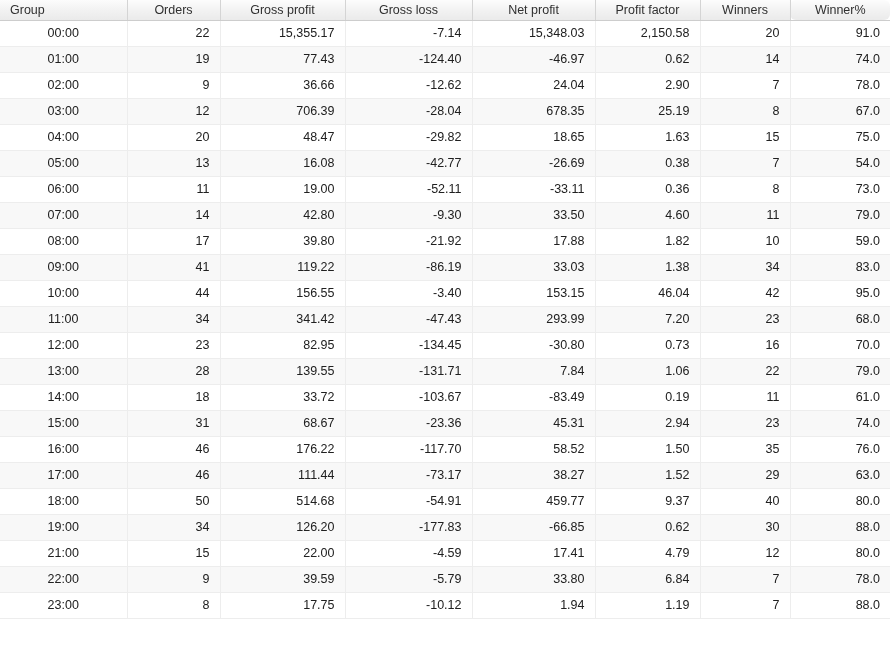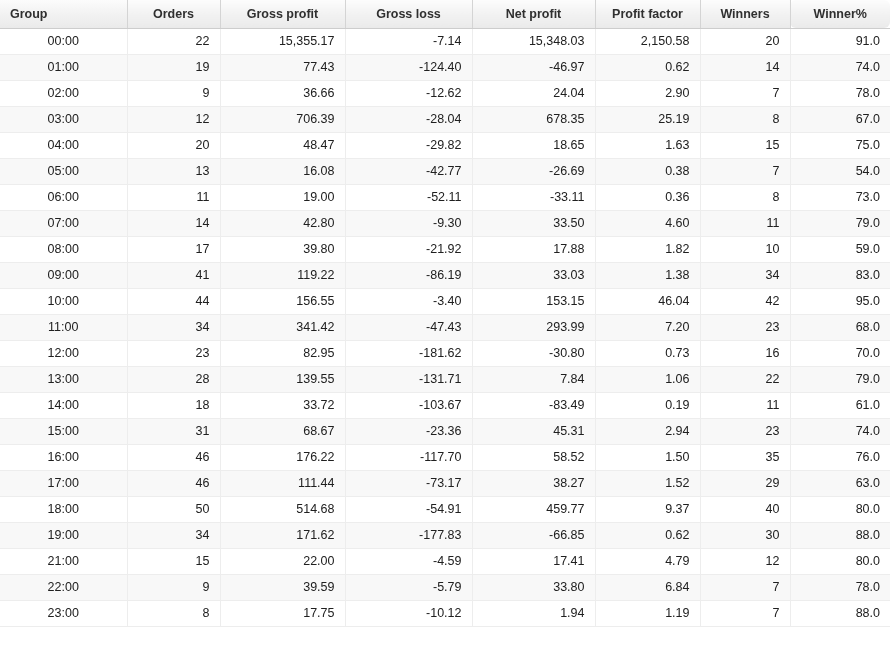--- a/index.html
+++ b/index.html
@@ -15,24 +15,24 @@
   }
   #stats-table {
     width: 890px;
     border-collapse: collapse;
     table-layout: fixed;
     font-size: 12.5px;
     color: #222222;
   }
   #stats-table th {
     background: linear-gradient(to bottom, #fcfcfc 0%, #f3f3f3 45%, #eaeaea 100%);
-    font-weight: bold;
+    font-weight: normal;
     color: #303030;
     font-size: 12.5px;
-    height: 28px;
+    height: 20px;
     padding: 0 10px;
     border-right: 1px solid #d4d4d4;
     border-bottom: 1px solid #cdcdcd;
     box-sizing: border-box;
     white-space: nowrap;
   }
   #stats-table th.col-group {
     text-align: left;
   }
   #stats-table th.num {
@@ -217,21 +217,21 @@
         <td>-47.43</td>
         <td>293.99</td>
         <td>7.20</td>
         <td>23</td>
         <td>68.0</td>
       </tr>
       <tr>
         <td class="col-group">12:00</td>
         <td>23</td>
         <td>82.95</td>
-        <td>-181.62</td>
+        <td>-134.45</td>
         <td>-30.80</td>
         <td>0.73</td>
         <td>16</td>
         <td>70.0</td>
       </tr>
       <tr>
         <td class="col-group">13:00</td>
         <td>28</td>
         <td>139.55</td>
         <td>-131.71</td>
@@ -286,21 +286,21 @@
         <td>514.68</td>
         <td>-54.91</td>
         <td>459.77</td>
         <td>9.37</td>
         <td>40</td>
         <td>80.0</td>
       </tr>
       <tr>
         <td class="col-group">19:00</td>
         <td>34</td>
-        <td>171.62</td>
+        <td>126.20</td>
         <td>-177.83</td>
         <td>-66.85</td>
         <td>0.62</td>
         <td>30</td>
         <td>88.0</td>
       </tr>
       <tr>
         <td class="col-group">21:00</td>
         <td>15</td>
         <td>22.00</td>

